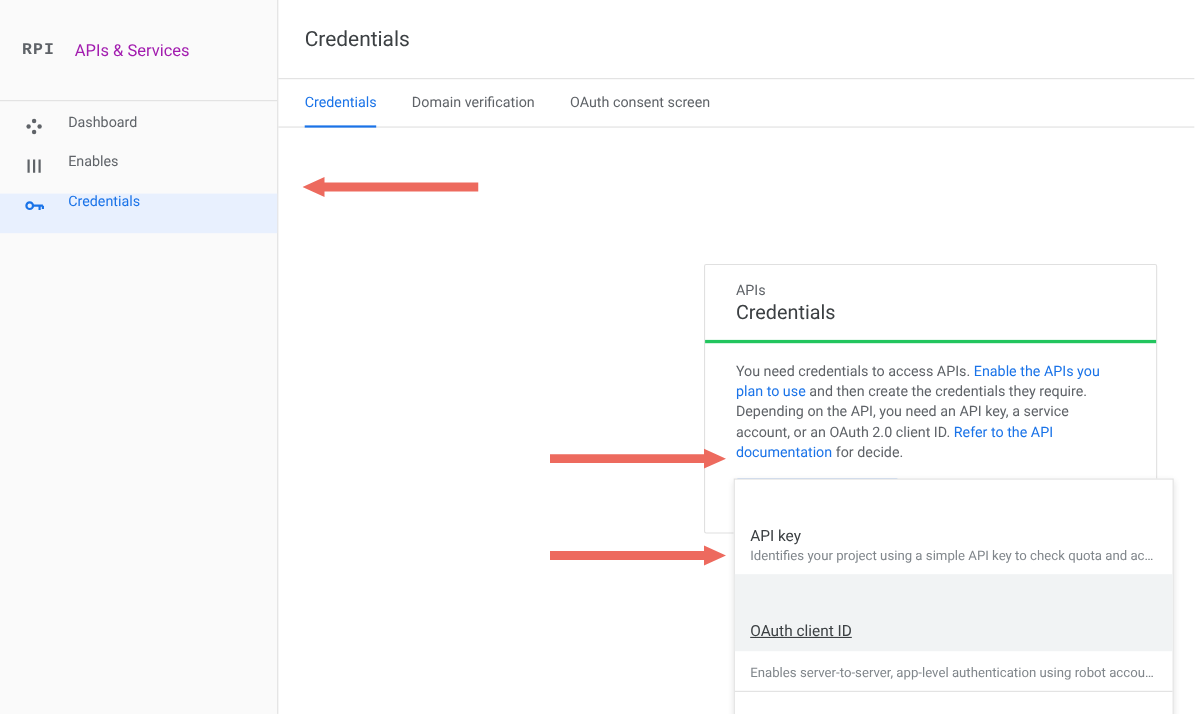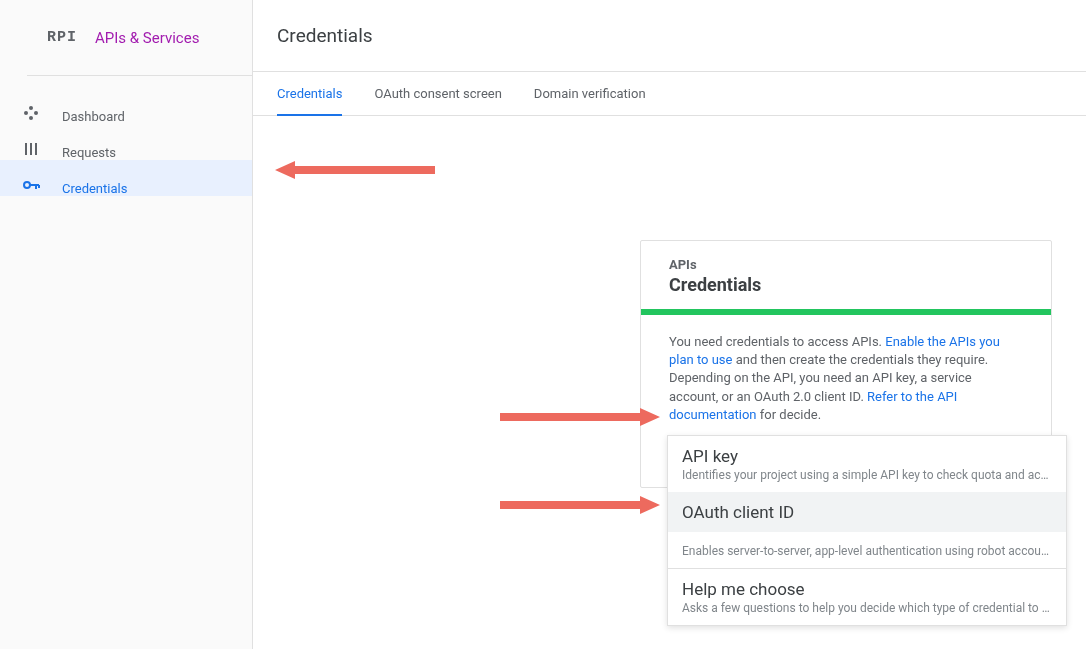--- a/index.html
+++ b/index.html
@@ -17,40 +17,39 @@
   .sidebar {
     width: 253px;
     flex: 0 0 253px;
     background: #fafafa;
     border-right: 1px solid #e0e0e0;
     display: flex;
     flex-direction: column;
   }
   .sidebar-header {
     display: flex; align-items: center;
-    height: 76px;
+    height: 92px;
     padding-left: 20px;
     border-bottom: 1px solid #e0e0e0;
-    margin-left: 27px;
   }
   .api-logo {
     font-family: "Courier New", monospace;
     font-size: 15px;
     letter-spacing: 1px;
     color: #5f6368;
     margin-right: 18px;
     font-weight: 600;
   }
   .sidebar-title {
     font-size: 15px;
     color: #a21caf;
   }
   .sidebar-nav { padding-top: 12px; }
   .sidebar-item {
-    display: flex; align-items: flex-end;
+    display: flex; align-items: flex-start;
     height: 36px;
     padding-left: 20px;
     cursor: pointer;
     color: #5f6368;
   }
   .sidebar-item.selected {
     background: #e8f0fe;
     color: #1a73e8;
   }
   .sidebar-item .icon {
@@ -100,22 +99,21 @@
   .card {
     position: absolute;
     left: 640px; top: 240px;
     width: 412px;
     border: 1px solid #e0e0e0;
     border-radius: 2px;
     background: #fff;
   }
   .card-header {
     padding: 16px 28px 14px 28px;
-    border-bottom: 6px solid #22c55e;
-    font-weight: bold;
+    border-bottom: 3px solid #22c55e;
   }
   .card-eyebrow { font-size: 13px; color: #5f6368; }
   .card-title { font-size: 18px; color: #3c4043; margin-top: 2px; }
   .card-body { padding: 18px 28px 20px 28px; font-size: 13px; color: #5f6368; line-height: 1.4; }
   .card-body a { color: #1a73e8; text-decoration: none; cursor: pointer; }
   .create-btn {
     display: inline-flex; align-items: center;
     background: #1a73e8; color: #fff;
     border: none;
     font-size: 13px;
@@ -134,23 +132,23 @@
     width: 400px;
     background: #fff;
     border: 1px solid #e0e0e0;
     box-shadow: 0 2px 6px rgba(0,0,0,.12);
     z-index: 10;
   }
   .dropdown-item {
     padding: 10px 14px;
     cursor: pointer;
   }
-  .dropdown-item.highlight { background: #f1f3f4; }
+  .dropdown-item.highlight { background: #f1f3f4; text-decoration: underline; }
   .dropdown-divider { height: 1px; background: #e0e0e0; }
-  .dropdown-item .dd-title { font-size: 17px; color: #3c4043; }
+  .dropdown-item .dd-title { font-size: 14px; color: #3c4043; margin-top: 34px; }
   .dropdown-item .dd-desc { font-size: 12px; color: #80868b; margin-top: 2px; white-space: nowrap; overflow: hidden; text-overflow: ellipsis; }
   .arrow-annot {
     position: absolute;
     pointer-events: none;
   }
   svg { display: block; }
 </style>
 </head>
 <body>
 
@@ -177,21 +175,21 @@
       <div class="sidebar-item">
         <span class="icon">
           <svg width="16" height="16" viewBox="0 0 16 16">
               <g stroke="#5f6368" stroke-width="2">
                 <line x1="3" y1="2" x2="3" y2="14"></line>
                 <line x1="8" y1="2" x2="8" y2="14"></line>
                 <line x1="13" y1="2" x2="13" y2="14"></line>
               </g>
             </svg>
         </span>
-        <span class="label">Requests</span>
+        <span class="label">Enables</span>
       </div>
       <div class="sidebar-item selected">
         <span class="icon">
           <svg width="18" height="12" viewBox="0 0 18 12">
               <g fill="none" stroke="#1a73e8" stroke-width="2">
                 <circle cx="5" cy="6" r="3"></circle>
                 <line x1="8" y1="6" x2="17" y2="6"></line>
                 <line x1="14" y1="6" x2="14" y2="10"></line>
                 <line x1="17" y1="6" x2="17" y2="9"></line>
               </g>
@@ -201,22 +199,22 @@
       </div>
     </div>
   </div>
 
   <div class="main">
     <div class="main-header">
       <span class="main-title">Credentials</span>
     </div>
     <div class="tab-row">
       <div class="tab active">Credentials</div>
+      <div class="tab">Domain verification</div>
       <div class="tab">OAuth consent screen</div>
-      <div class="tab">Domain verification</div>
     </div>
     <div class="content"></div>
   </div>
 </div>
 
 <div class="card">
   <div class="card-header">
     <div class="card-eyebrow">APIs</div>
     <div class="card-title">Credentials</div>
   </div>

